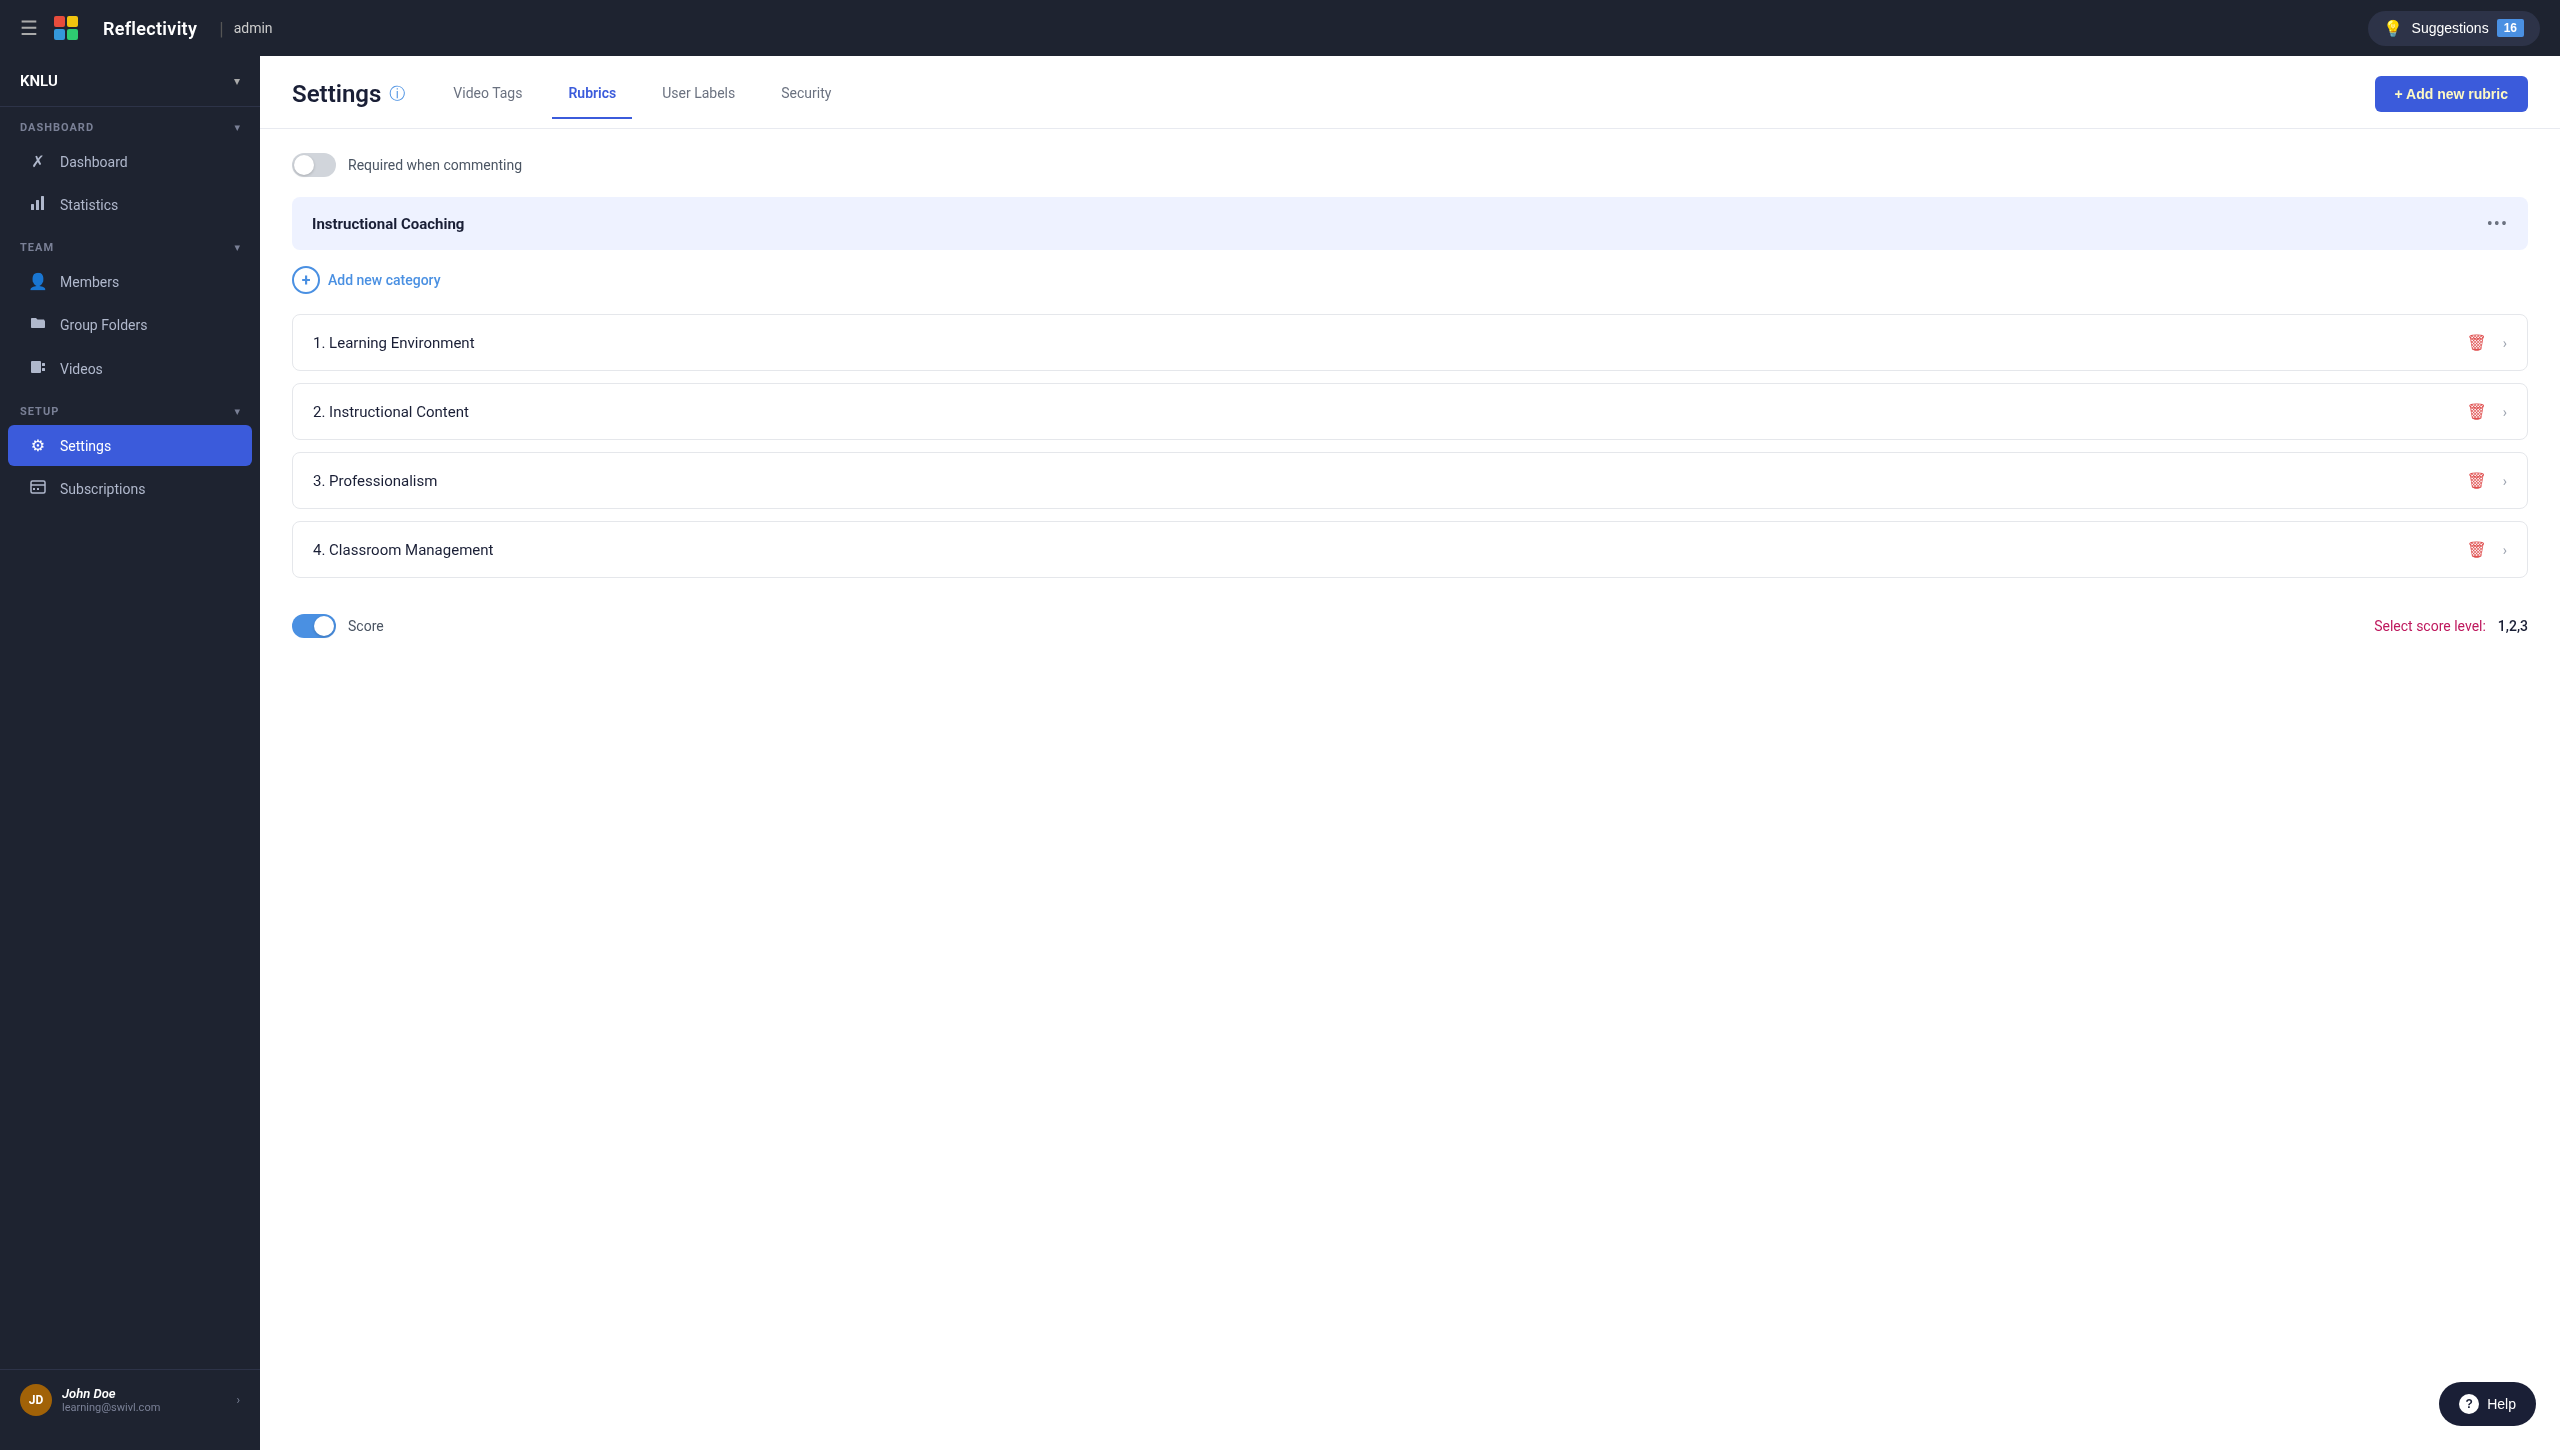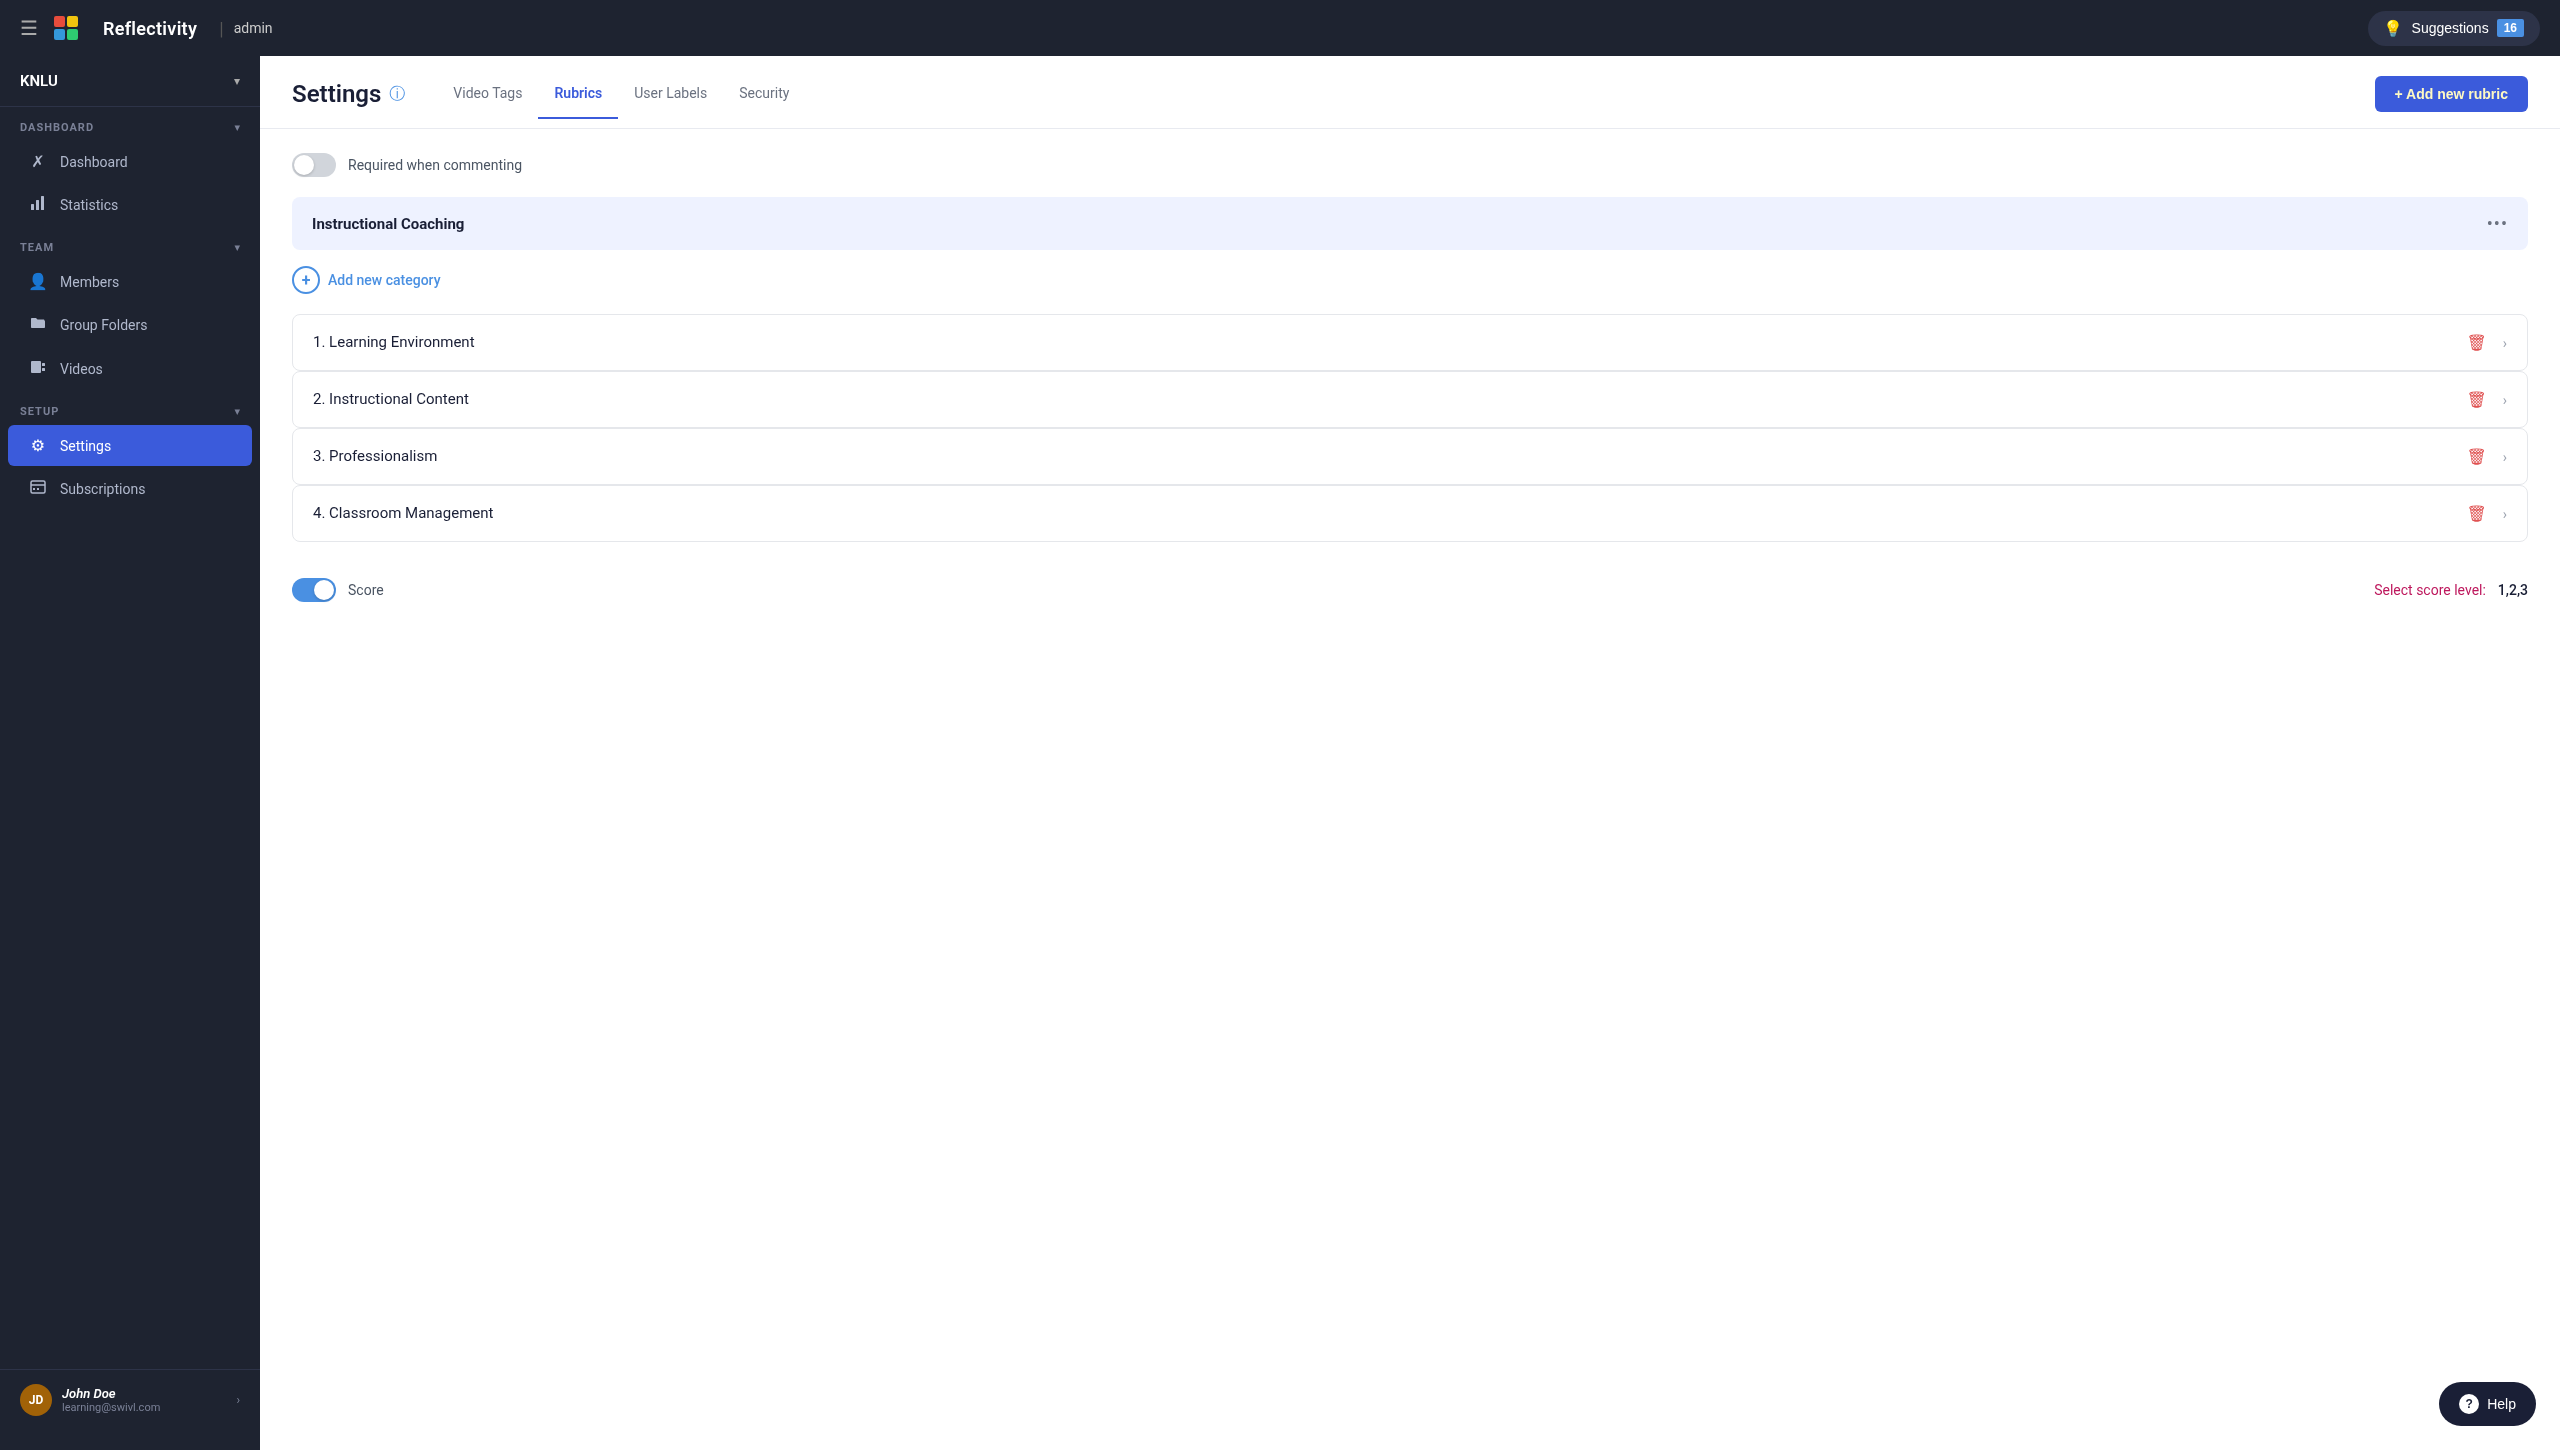--- a/index.html
+++ b/index.html
@@ -200,21 +200,21 @@
       font-weight: 600;
       color: #1a1f36;
     }
     .info-icon {
       color: #4a90e2;
       font-size: 16px;
       cursor: pointer;
     }
     .content-tabs {
       display: flex;
-      gap: 0;
+      gap: 14px;
       flex: 1;
     }
     .content-tab {
       padding: 0 16px 16px;
       font-size: 14px;
       color: #6b7280;
       cursor: pointer;
       border-bottom: 2px solid transparent;
       white-space: nowrap;
     }
@@ -322,21 +322,23 @@
       font-size: 14px;
       font-weight: 500;
     }
 
     
     .rubric-item {
       border: 1px solid #e5e7eb;
       border-radius: 8px;
       padding: 18px 20px;
       display: flex;
+      align-items: center;
       justify-content: space-between;
+      margin-bottom: 12px;
       background: #fff;
     }
     .rubric-item-name {
       font-size: 15px;
       color: #1a1f36;
     }
     .rubric-item-actions {
       display: flex;
       align-items: center;
       gap: 16px;

